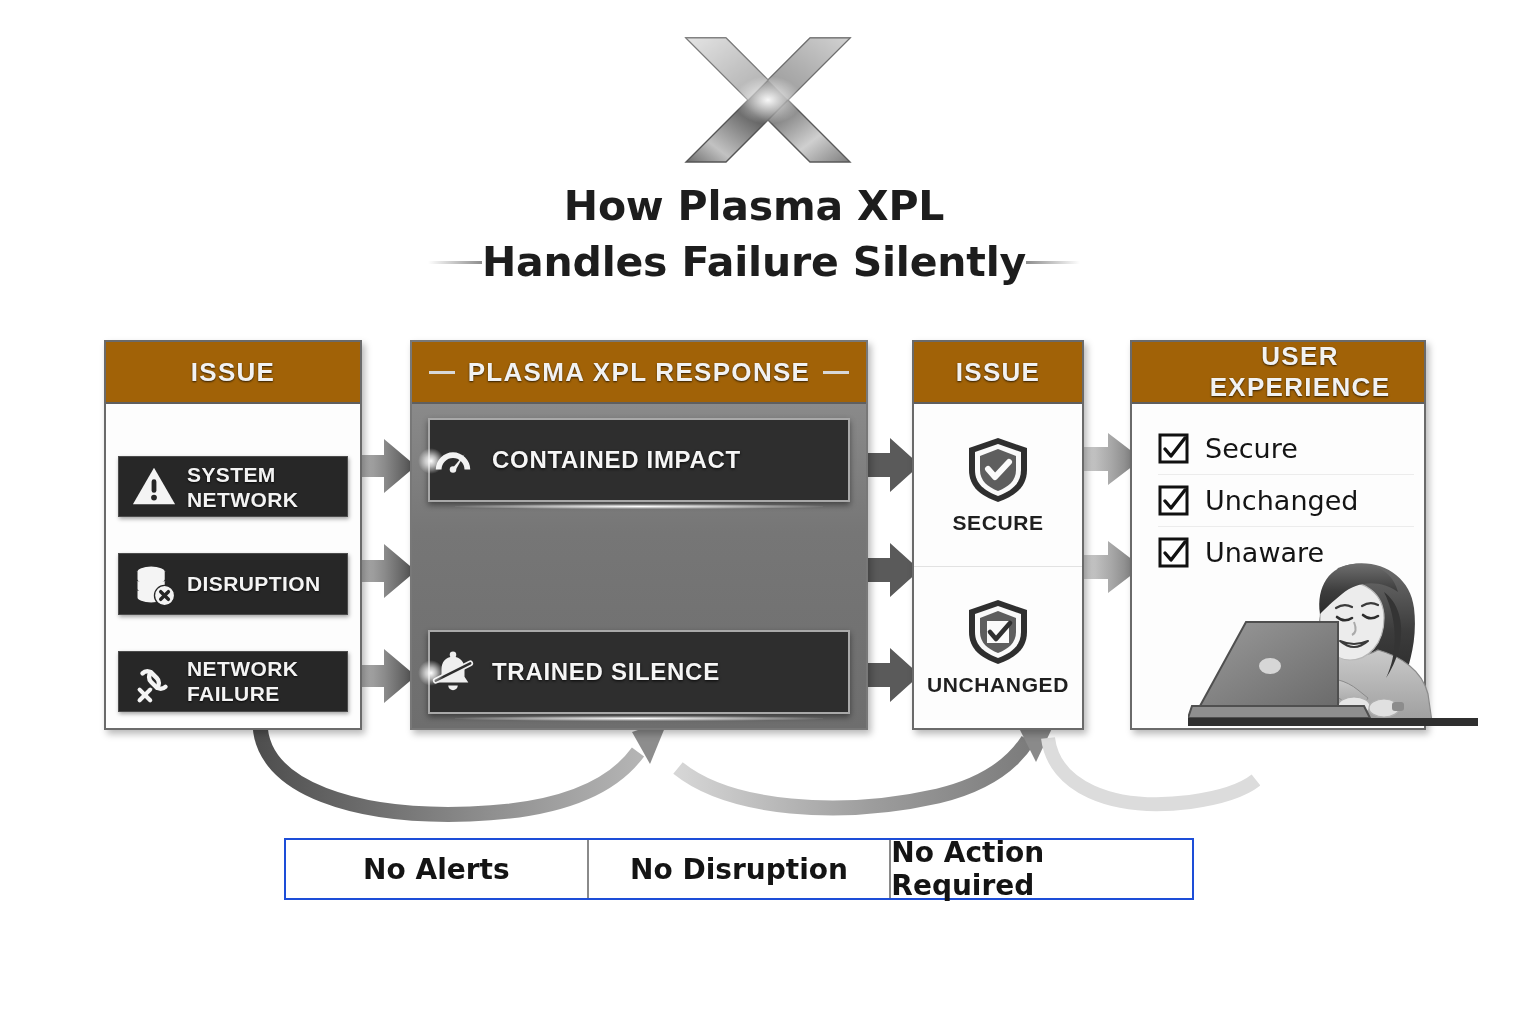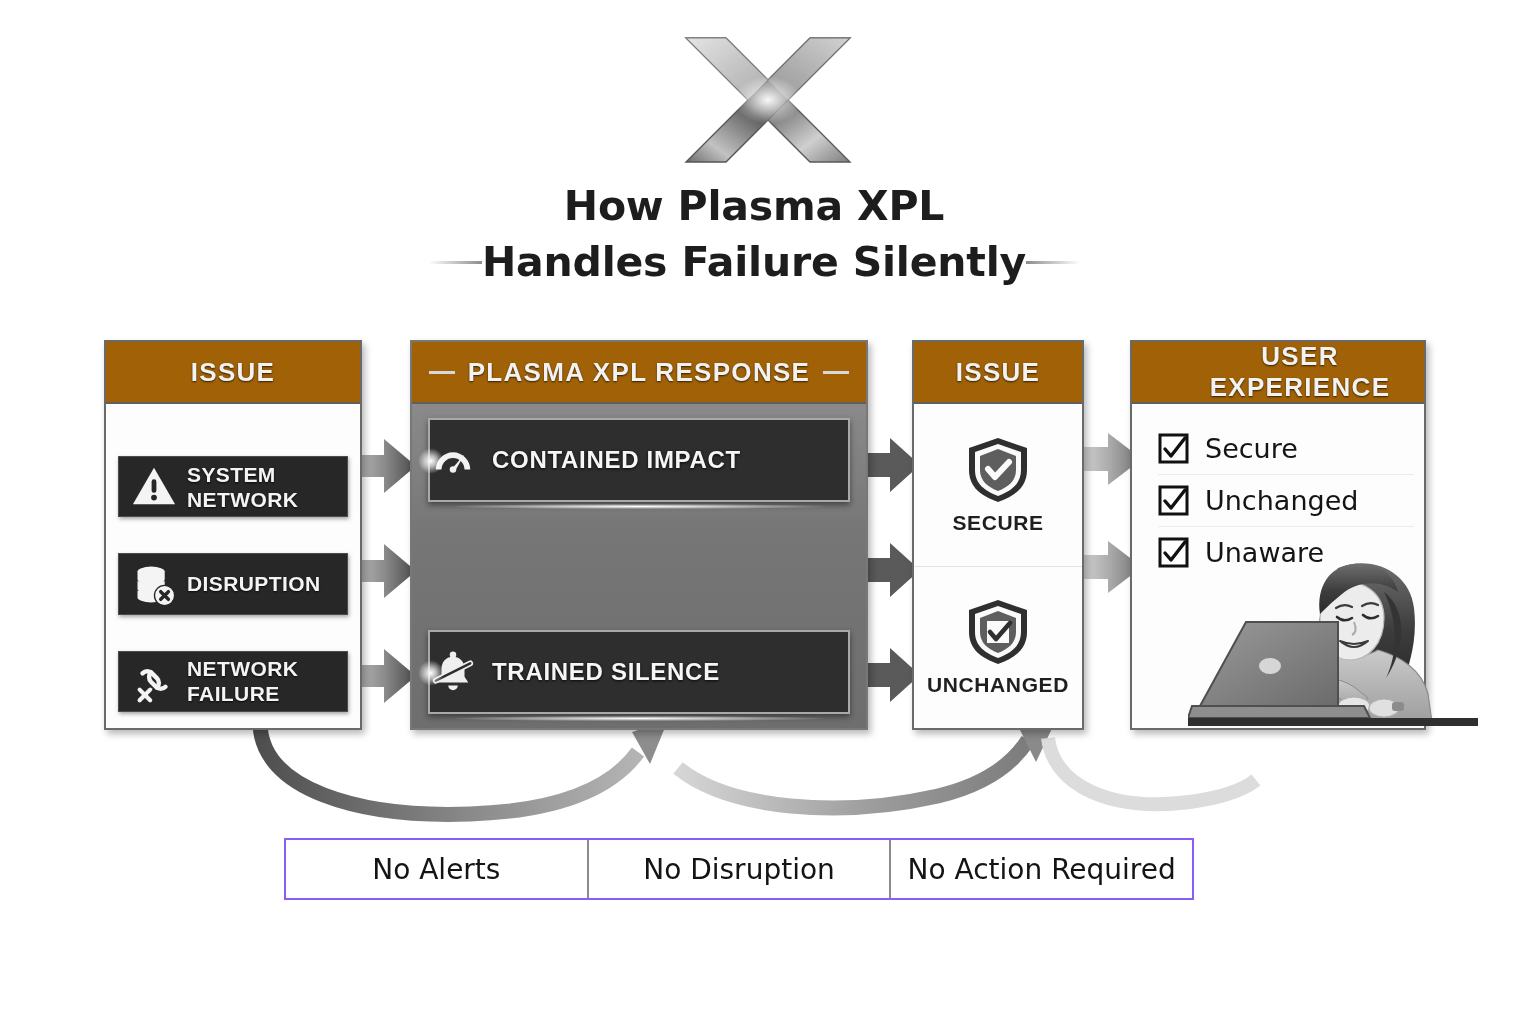--- a/index.html
+++ b/index.html
@@ -98,21 +98,21 @@
   .ux-text { font-size: 27px; color: #141414; font-family: "DejaVu Sans", sans-serif; }
   .cbx { width: 31px; height: 31px; flex: 0 0 31px; }
   #ux-person { position: absolute; left: 1188px; top: 556px; width: 290px; height: 182px; }
 
   
   .arrow-svg { position: absolute; }
 
   
   #bottom-bar {
     position: absolute; left: 284px; top: 838px; width: 910px; height: 62px;
-    border: 2px solid #8b5cf6; background: #fff; display: flex;
+    border: 2px solid #1d4ed8; background: #fff; display: flex; font-weight: bold;
   }
   .bb-cell { flex: 1; display: flex; align-items: center; justify-content: center;
              font-size: 28px; color: #141414; font-family: "DejaVu Sans", sans-serif; }
   .bb-cell + .bb-cell { border-left: 2px solid #8a8a8a; }
 </style>
 </head>
 <body>
 
 <div id="stage">
 

